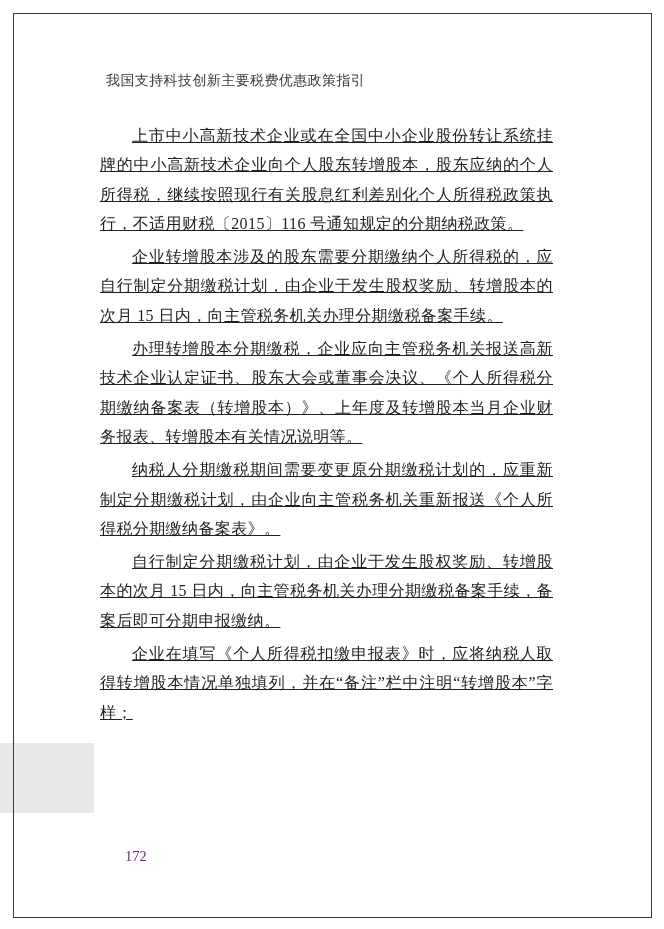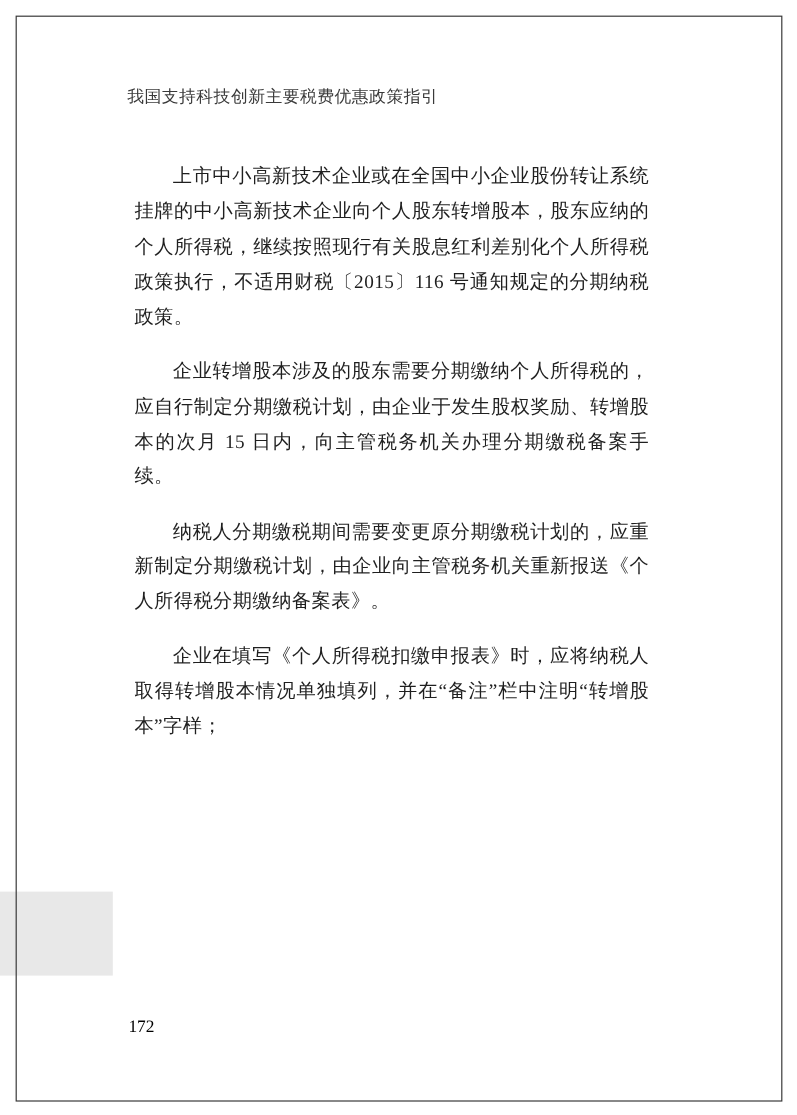--- a/index.html
+++ b/index.html
@@ -45,45 +45,48 @@
     left:96px;top:117px;
     width:461px;
     font-size:16px;
     line-height:29.3px;
     letter-spacing:0.4px;
     color:var(--text-color);
     text-align:justify;
     z-index:3;
   }
   .para{
-    margin:16px;
+    margin:4px;
     padding:0;
     text-indent:2em;
+    text-decoration:underline;
   }
   .page-number{
     position:absolute;
-    left:107px;top:848px;
+    left:125px;top:848px;
     font-size:14.5px;
-    color:#000000;
+    color:#701a75;
     z-index:3;
   }
 </style>
 </head>
 <body>
 
 <div class="page">
 
   <div class="edge-tab"></div>
 
   <div class="border-frame"></div>
 
   <div class="running-header">我国支持科技创新主要税费优惠政策指引</div>
 
   <div class="content">
       <p class="para">上市中小高新技术企业或在全国中小企业股份转让系统挂牌的中小高新技术企业向个人股东转增股本，股东应纳的个人所得税，继续按照现行有关股息红利差别化个人所得税政策执行，不适用财税〔2015〕116 号通知规定的分期纳税政策。</p>
       <p class="para">企业转增股本涉及的股东需要分期缴纳个人所得税的，应自行制定分期缴税计划，由企业于发生股权奖励、转增股本的次月 15 日内，向主管税务机关办理分期缴税备案手续。</p>
+      <p class="para">办理转增股本分期缴税，企业应向主管税务机关报送高新技术企业认定证书、股东大会或董事会决议、《个人所得税分期缴纳备案表（转增股本）》、上年度及转增股本当月企业财务报表、转增股本有关情况说明等。</p>
       <p class="para">纳税人分期缴税期间需要变更原分期缴税计划的，应重新制定分期缴税计划，由企业向主管税务机关重新报送《个人所得税分期缴纳备案表》。</p>
+      <p class="para">自行制定分期缴税计划，由企业于发生股权奖励、转增股本的次月 15 日内，向主管税务机关办理分期缴税备案手续，备案后即可分期申报缴纳。</p>
       <p class="para">企业在填写《个人所得税扣缴申报表》时，应将纳税人取得转增股本情况单独填列，并在“备注”栏中注明“转增股本”字样；</p>
     </div>
 
   <div class="page-number">172</div>
 
 </div>
 
 </body></html>

